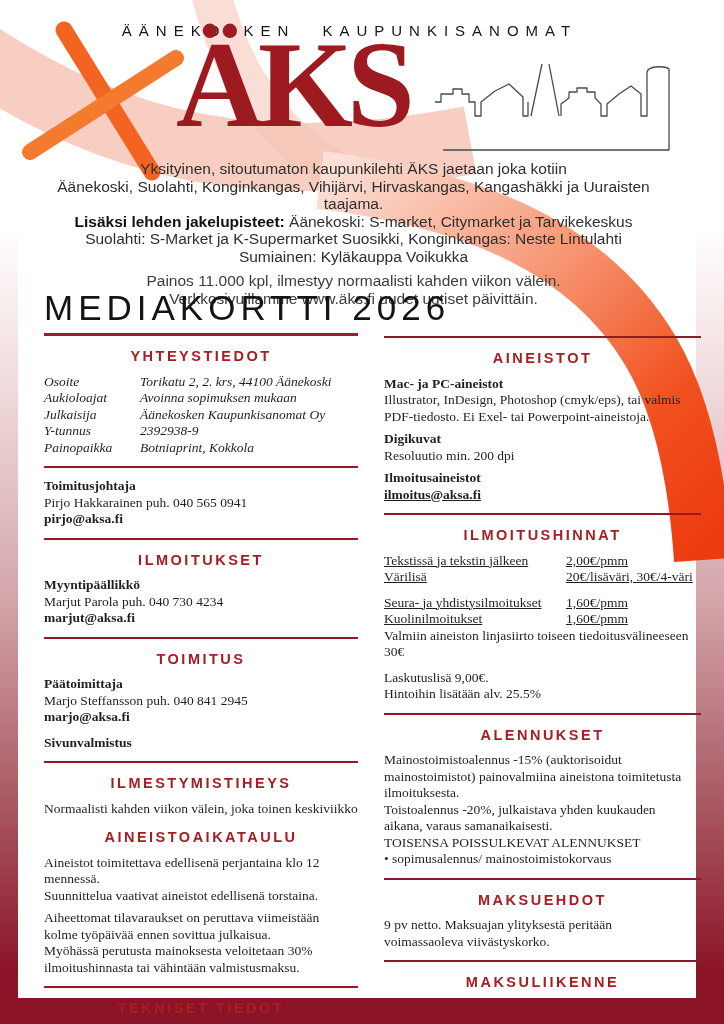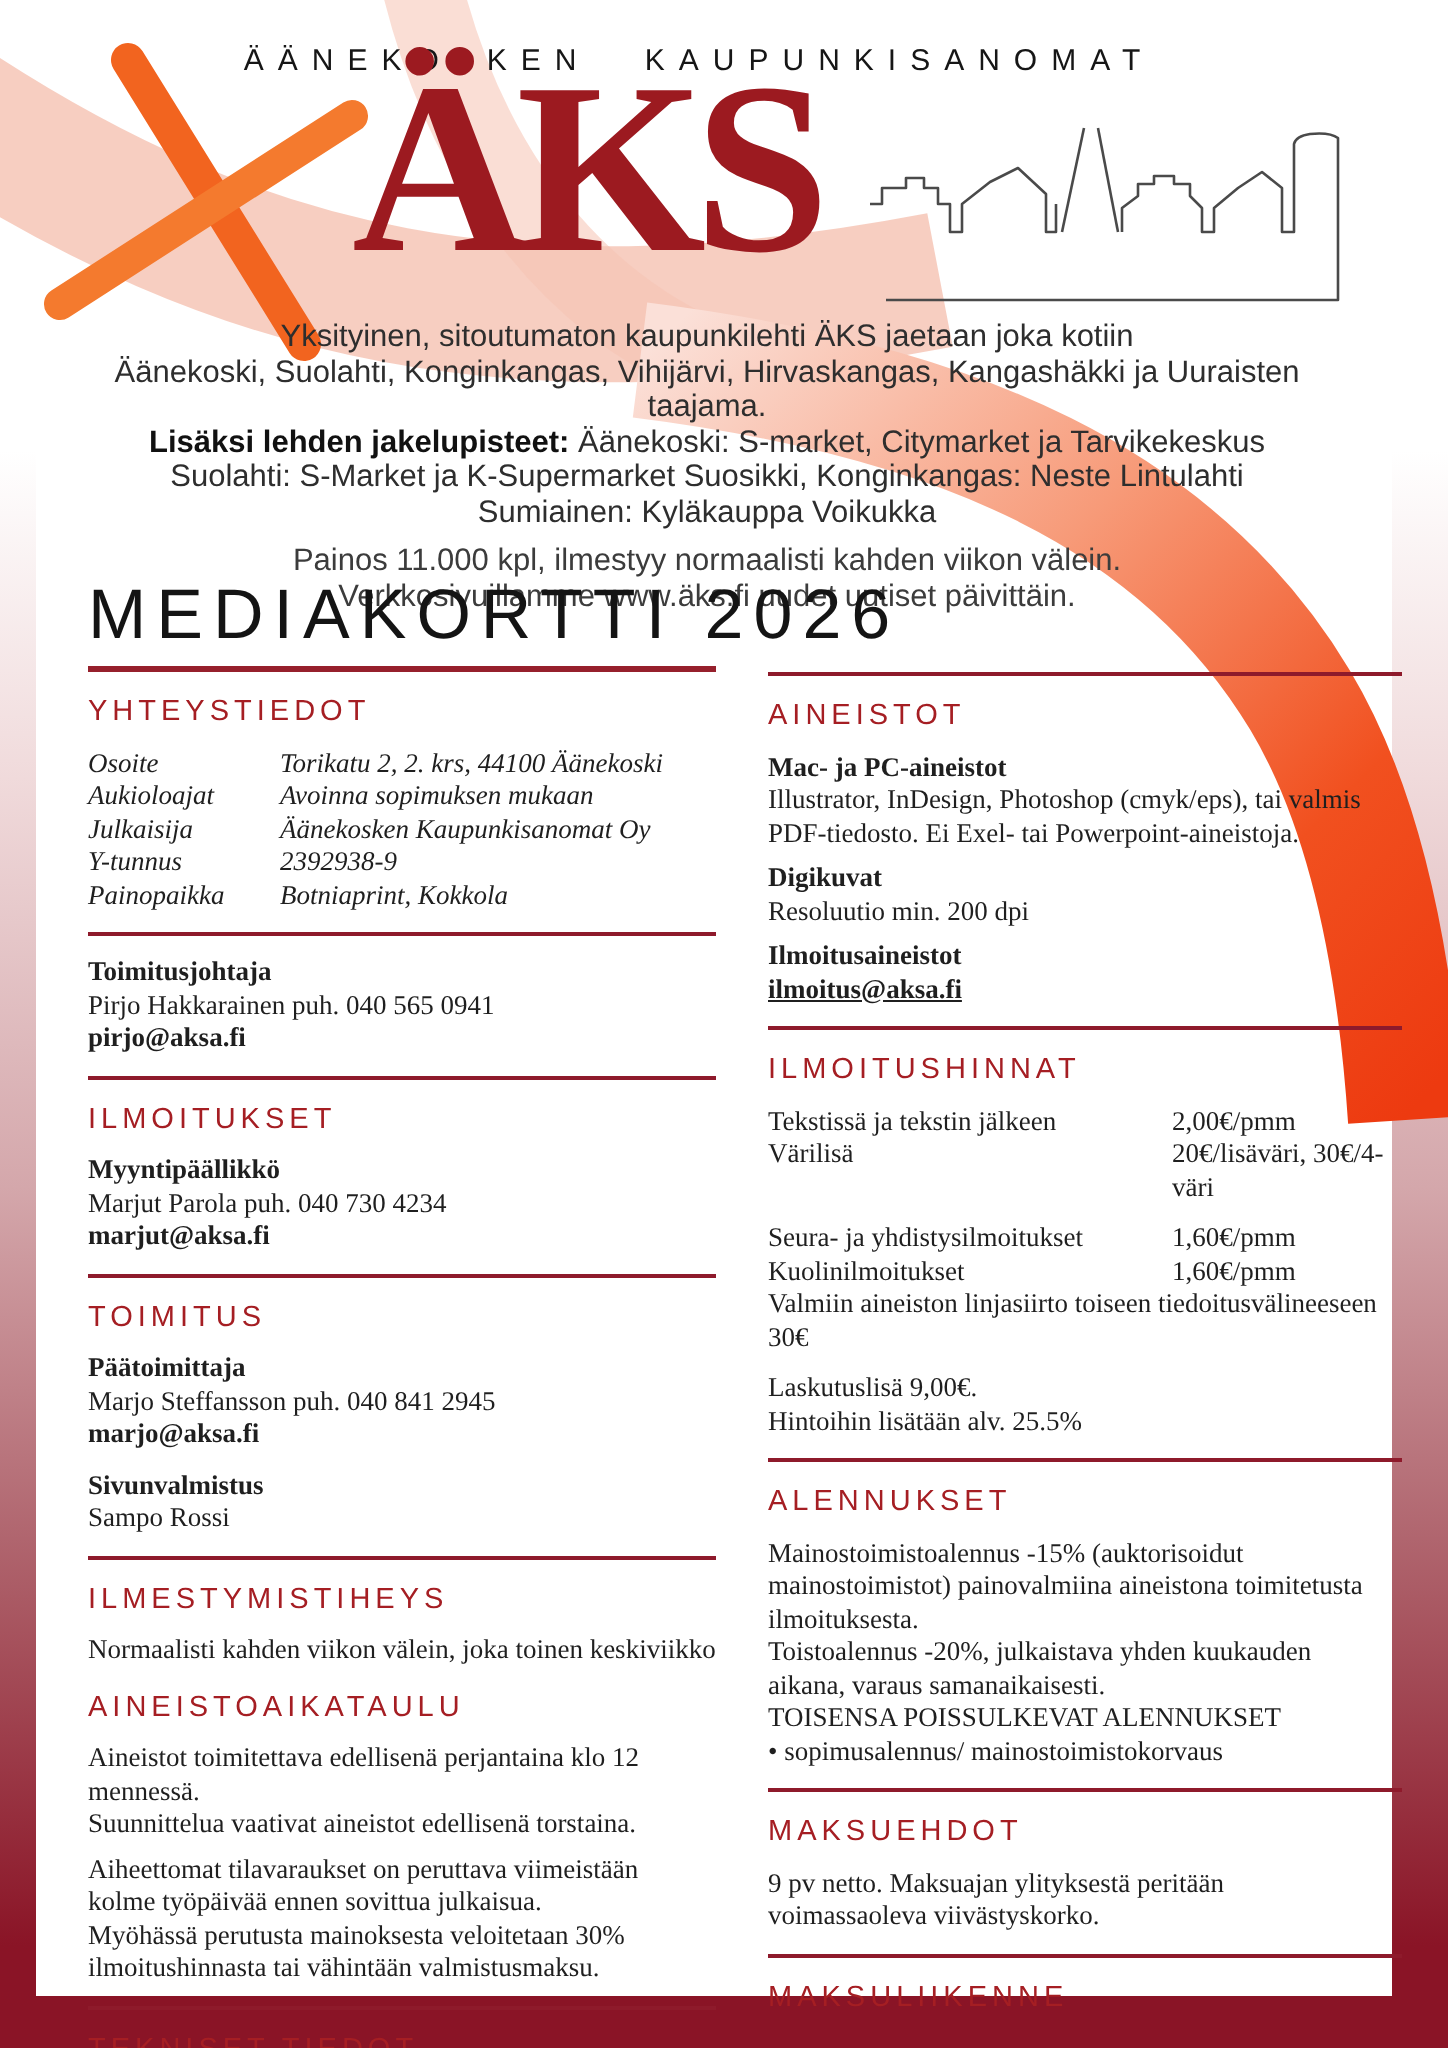--- a/index.html
+++ b/index.html
@@ -32,30 +32,30 @@
   .doc-title{
     position:absolute;left:44px;top:288px;width:314px;
     font-family:"Liberation Sans",sans-serif;font-size:35px;letter-spacing:5px;
     color:#141414;border-bottom:3px solid #96202c;padding-bottom:5px;white-space:nowrap;
   }
   .columns{position:absolute;left:44px;top:336px;right:38px;display:flex;gap:26px;}
   .col{font-size:13.5px;line-height:16.5px;}
   .col-left{width:314px;flex:none;}
   .col-right{flex:1;min-width:0;}
   .shead{
-    font-family:"Liberation Sans",sans-serif;font-weight:normal;font-size:14.5px;
-    letter-spacing:2.5px;color:#a51e23;margin:12px 0 9px 0;
+    font-family:"Liberation Sans",sans-serif;font-weight:bold;font-size:14.5px;
+    letter-spacing:2.5px;color:#a51e23;margin:12px 0 9px 0;text-align:center;
   }
   .rule{border:0;border-top:2px solid #8e1a2b;margin:10px 0;}
   .rule.top{margin-top:0;}
   .b{font-weight:bold;}
   .u{text-decoration:underline;}
   .gap{height:9px;}
   .kv{display:grid;grid-template-columns:92px 1fr;column-gap:4px;font-style:italic;}
-  .kv2{display:grid;grid-template-columns:182px 1fr;column-gap:20px;}
+  .kv2{display:grid;grid-template-columns:182px 1fr;column-gap:0;text-decoration:underline;}
   p{margin:0 14px 6px 0;}
   .nomb{margin-bottom:0;}
 </style>
 </head>
 <body>
 
 <div class="page">
   <div class="card"></div>
 
   <svg class="deco" width="724" height="1024" viewBox="0 0 724 1024">
@@ -144,21 +144,20 @@
           <hr class="rule">
         </div>
 
         <div>
           <div class="shead">TOIMITUS</div>
           <div class="b">Päätoimittaja</div>
           <div>Marjo Steffansson puh. 040 841 2945</div>
           <div class="b">marjo@aksa.fi</div>
           <div class="gap"></div>
           <div class="b">Sivunvalmistus</div>
-          <div>Sampo Rossi</div>
           <hr class="rule">
         </div>
 
         <div>
           <div class="shead">ILMESTYMISTIHEYS</div>
           <div>Normaalisti kahden viikon välein, joka toinen keskiviikko</div>
         </div>
 
         <div>
           <div class="shead">AINEISTOAIKATAULU</div>

